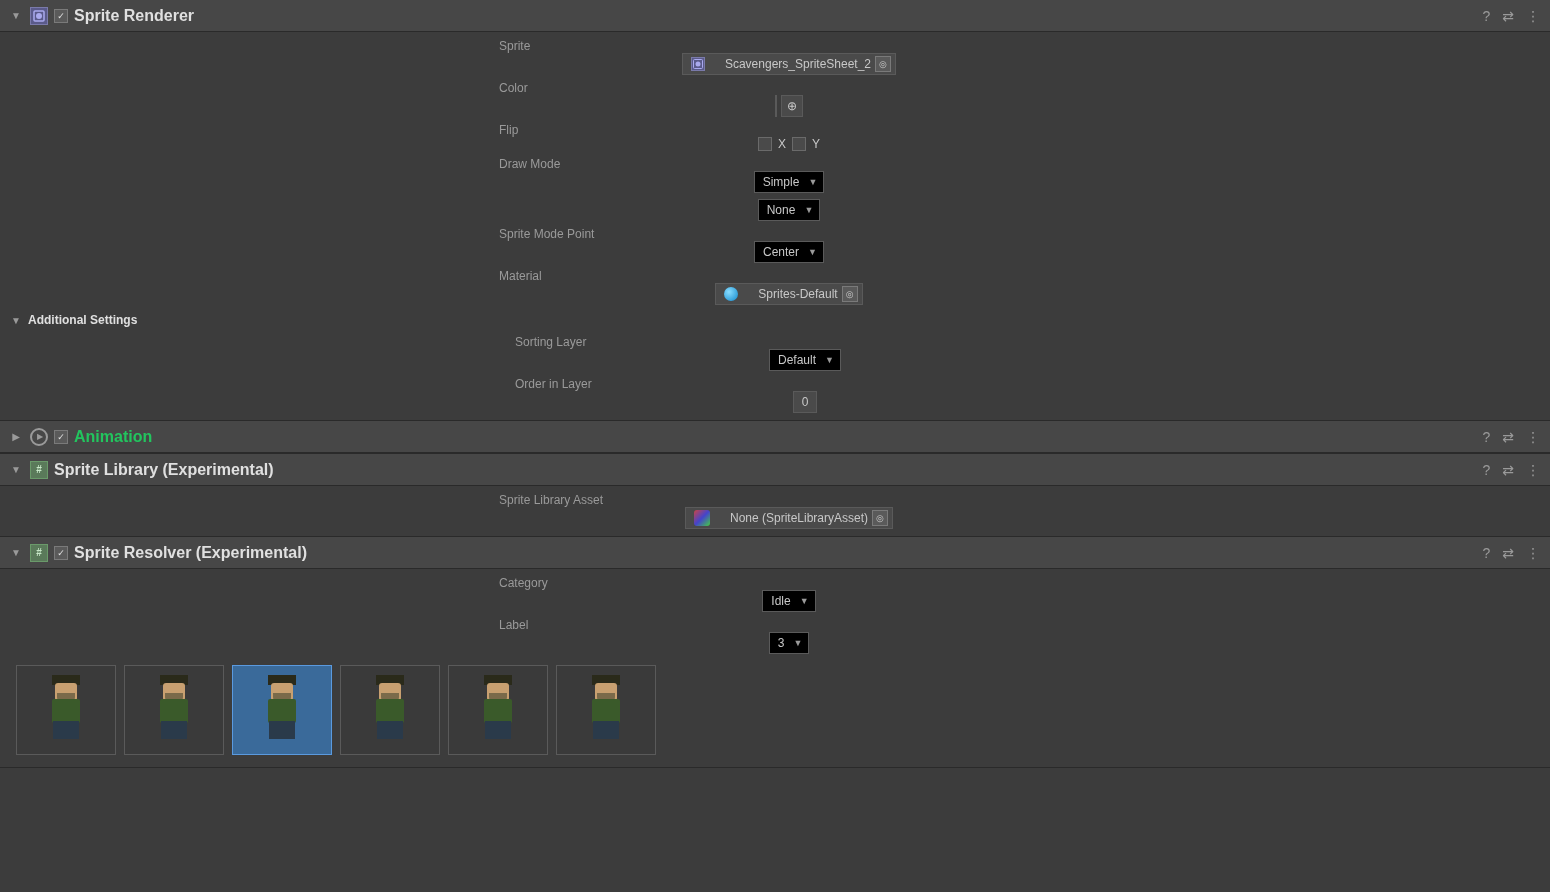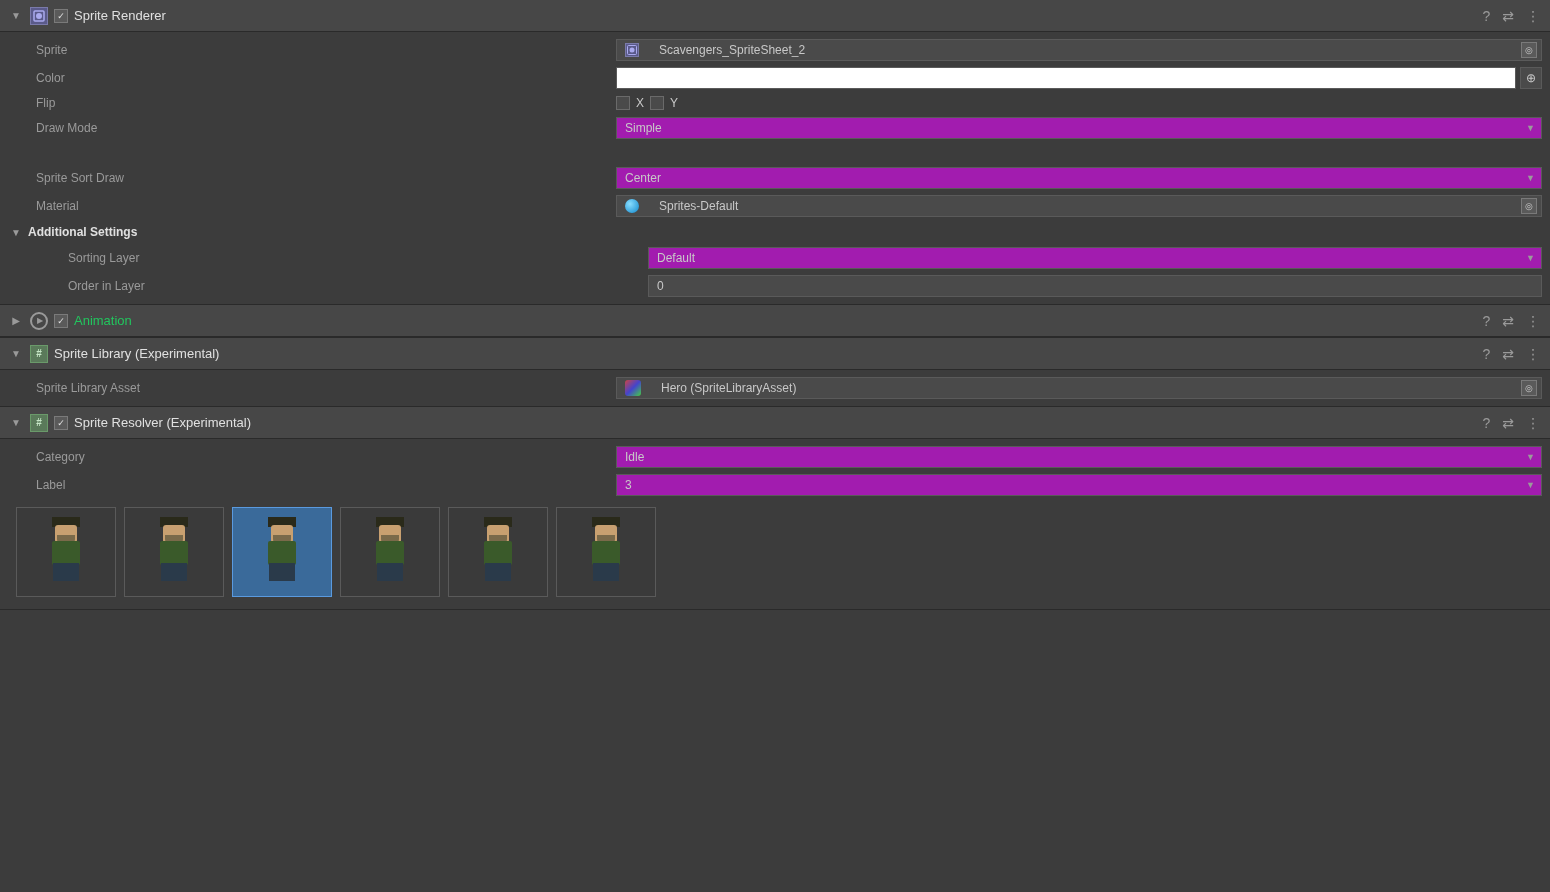--- a/index.html
+++ b/index.html
@@ -21,22 +21,22 @@
       display: flex;
       align-items: center;
       background: #474747;
       padding: 6px 8px;
       min-height: 32px;
       border-bottom: 1px solid #2a2a2a;
       gap: 6px;
     }
 
     .panel-header .title {
-      font-size: 13px;
-      font-weight: normal;
+      font-size: 16px;
+      font-weight: bold;
       color: #e0e0e0;
       flex: 1;
     }
 
     .panel-header .title.cyan {
       color: #22c55e;
     }
 
     .header-icons {
       display: flex;
@@ -109,20 +109,21 @@
 
     .panel-content {
       padding: 4px 0;
     }
 
     .field-row {
       display: flex;
       align-items: center;
       padding: 3px 8px 3px 36px;
       min-height: 22px;
+      flex-direction: column;
     }
 
     .field-row.indented {
       padding-left: 68px;
     }
 
     .field-label {
       color: #9a9a9a;
       width: 580px;
       flex-shrink: 0;
@@ -135,21 +136,21 @@
     }
 
     .field-value {
       flex: 1;
       display: flex;
       align-items: center;
     }
 
     .dropdown {
       flex: 1;
-      background: #a21caf;
+      background: #000000;
       border: 1px solid #5a5a5a;
       color: #c8c8c8;
       padding: 2px 24px 2px 8px;
       font-size: 12px;
       height: 22px;
       display: flex;
       align-items: center;
       position: relative;
       cursor: pointer;
     }
@@ -435,24 +436,29 @@
     <div class="field-row">
       <span class="field-label">Draw Mode</span>
       <div class="field-value">
         <div class="dropdown">
           <span>Simple</span>
         </div>
       </div>
     </div>
 
     <div class="field-row">
-    </div>
-
-    <div class="field-row">
-      <span class="field-label">Sprite Sort Draw</span>
+      <div class="field-value">
+        <div class="dropdown">
+          <span>None</span>
+        </div>
+      </div>
+    </div>
+
+    <div class="field-row">
+      <span class="field-label">Sprite Mode Point</span>
       <div class="field-value">
         <div class="dropdown">
           <span>Center</span>
         </div>
       </div>
     </div>
 
     <div class="field-row">
       <span class="field-label">Material</span>
       <div class="field-value">
@@ -517,21 +523,21 @@
       <span class="icon-btn">⋮</span>
     </div>
   </div>
   <div class="panel-content">
 
     <div class="field-row">
       <span class="field-label">Sprite Library Asset</span>
       <div class="field-value">
         <div class="asset-field">
           <div class="sprite-lib-icon"></div>
-          <span>Hero (SpriteLibraryAsset)</span>
+          <span>None (SpriteLibraryAsset)</span>
           <div class="asset-dot-btn">◎</div>
         </div>
       </div>
     </div>
   </div>
 </div>
 
 <div class="panel">
   <div class="panel-header">
     <div class="collapse-arrow down"></div>

